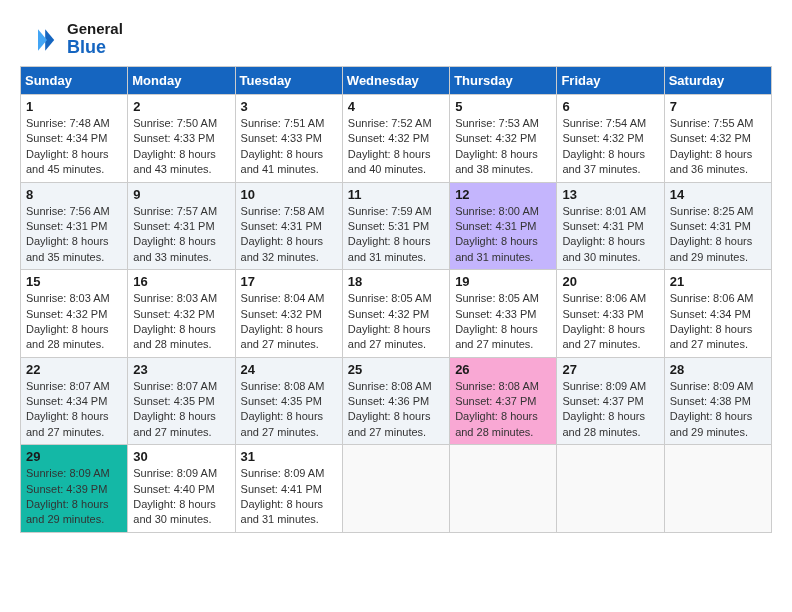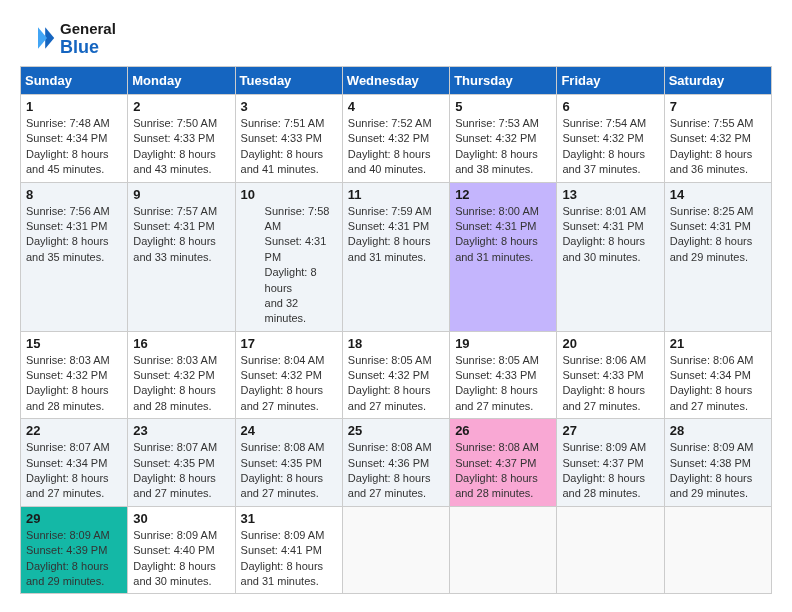--- a/index.html
+++ b/index.html
@@ -11,22 +11,22 @@
       padding: 20px;
     }
     .header-logo {
       display: flex;
       align-items: flex-start;
       justify-content: space-between;
       margin-bottom: 4px;
     }
     .logo {
       display: flex;
-      align-items: flex-start;
-      gap: 4px;
+      align-items: flex-end;
+      gap: 11px;
     }
     .logo-icon {
       width: 36px;
       height: 36px;
     }
     .title-block {
       text-align: right;
     }
     .month-title {
       font-size: 36px;
@@ -180,29 +180,29 @@
           </td>
           <td style="background: rgb(240, 244, 248);">
             <span class="day-num">9</span>
             <div class="day-info" style="white-space: pre-line;">Sunrise: 7:57 AM
 Sunset: 4:31 PM
 Daylight: 8 hours
 and 33 minutes.</div>
           </td>
           <td style="background: rgb(240, 244, 248);">
             <span class="day-num">10</span>
-            <div class="day-info" style="white-space: pre-line; margin-left: 24px;">Sunrise: 7:58 AM
+            <div class="day-info" style="white-space: pre-line;">Sunrise: 7:58 AM
 Sunset: 4:31 PM
 Daylight: 8 hours
 and 32 minutes.</div>
           </td>
           <td style="background: rgb(240, 244, 248);">
             <span class="day-num">11</span>
             <div class="day-info" style="white-space: pre-line;">Sunrise: 7:59 AM
-Sunset: 4:31 PM
+Sunset: 5:31 PM
 Daylight: 8 hours
 and 31 minutes.</div>
           </td>
           <td style="background: #c4b5fd;">
             <span class="day-num">12</span>
             <div class="day-info" style="white-space: pre-line;">Sunrise: 8:00 AM
 Sunset: 4:31 PM
 Daylight: 8 hours
 and 31 minutes.</div>
           </td>

